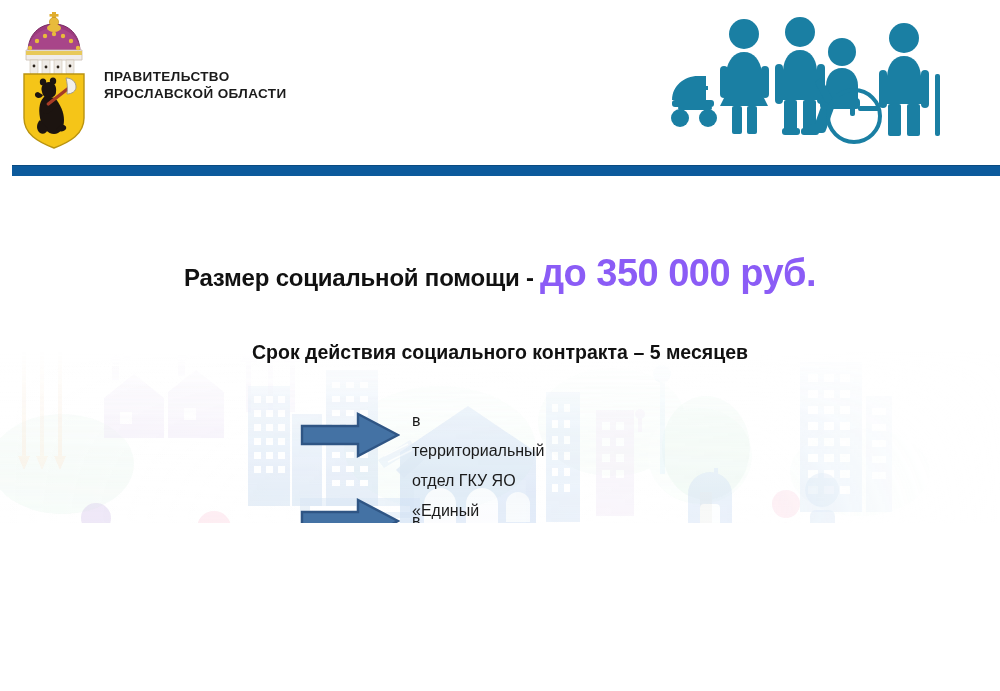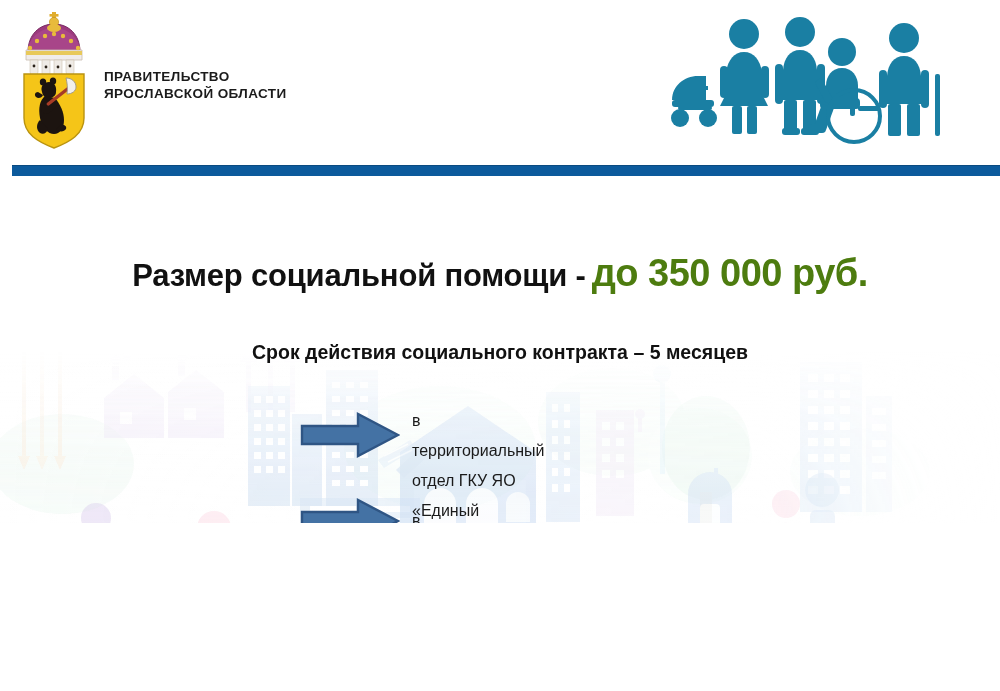--- a/index.html
+++ b/index.html
@@ -91,29 +91,29 @@
   #content { position: absolute; left: 0; top: 176px; width: 1000px; height: 485px; z-index: 20; }
 
   #headline {
     position: absolute;
     left: 0; top: 76px;
     width: 1000px;
     text-align: center;
     white-space: nowrap;
   }
   #headline .lead {
-    font-size: 31px;
+    font-size: 24px;
     font-weight: bold;
     color: #111111;
     letter-spacing: -0.2px;
   }
   #headline .amount {
     font-size: 38px;
     font-weight: bold;
-    color: #4d7c0f;
+    color: #8b5cf6;
     letter-spacing: -0.5px;
     margin-left: 6px;
   }
 
   #subheadline {
     position: absolute;
     left: 0; top: 165px;
     width: 1000px;
     text-align: center;
     font-size: 19.5px;

